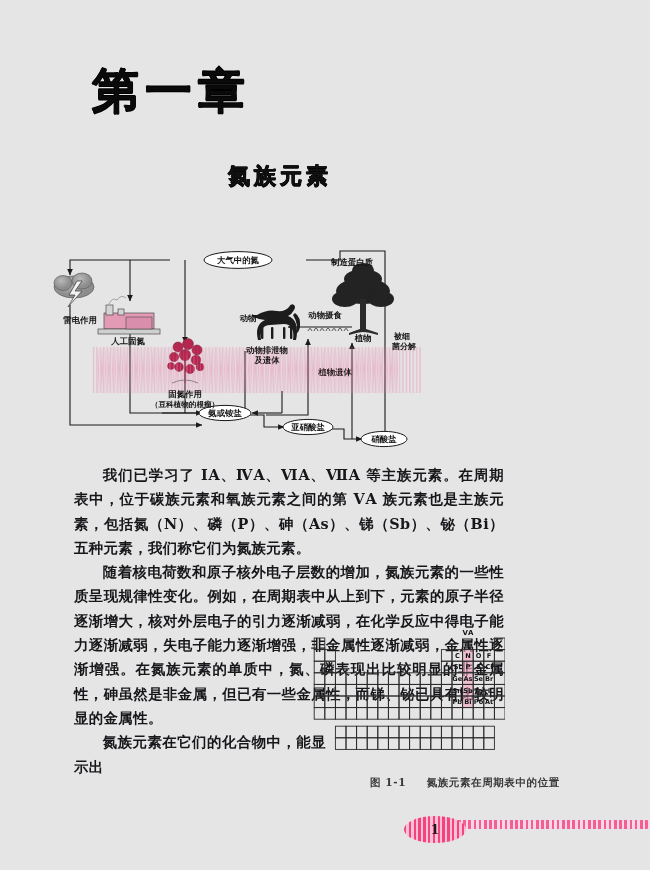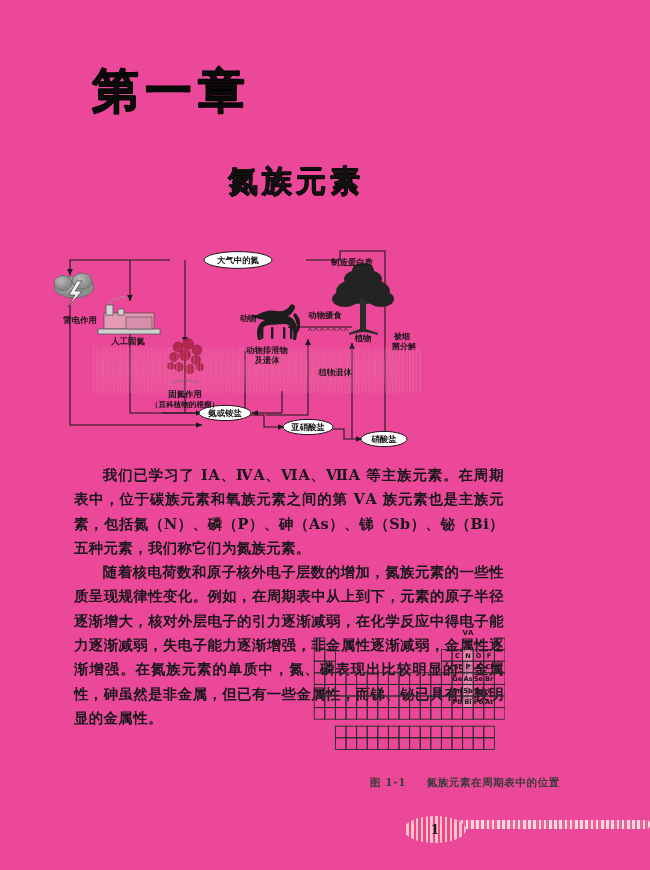--- a/index.html
+++ b/index.html
@@ -12,40 +12,40 @@
     height: 870px;
     position: relative;
     overflow: hidden;
     font-family: "DejaVu Sans", "Liberation Sans", sans-serif;
     color: #111;
   }
 
   .page {
     position: absolute;
     inset: 0;
-    background: #ec4899;
+    background: #e5e5e5;
   }
 
   
   .chapter-title {
     position: absolute;
     left: 92px;
     top: 60px;
     font-size: 47px;
     font-weight: 900;
     letter-spacing: 6px;
     color: #0a0a0a;
     font-family: "DejaVu Sans", "Liberation Sans", sans-serif;
     text-shadow: 0.6px 0 0 #000, -0.6px 0 0 #000, 0 0.6px 0 #000, 0 -0.6px 0 #000;
   }
   .chapter-subtitle {
     position: absolute;
     left: 228px;
     top: 161px;
-    font-size: 30px;
+    font-size: 22px;
     font-weight: 900;
     letter-spacing: 4px;
     color: #111;
     text-shadow: 0.5px 0 0 #000, -0.5px 0 0 #000, 0 0.5px 0 #000, 0 -0.5px 0 #000;
   }
 
   
   .cycle-figure {
     position: absolute;
     left: 52px;
@@ -300,20 +300,21 @@
         <text x="350" y="96" font-size="8">被细</text>
         <text x="352" y="106" font-size="8">菌分解</text>
       </g>
     </svg>
   </div>
   <div class="pinkwash"></div>
 
   <div class="body-col">
     <p>我们已学习了 ⅠA、ⅣA、ⅥA、ⅦA 等主族元素。在周期表中，位于碳族元素和氧族元素之间的第 ⅤA 族元素也是主族元素，包括氮（N）、磷（P）、砷（As）、锑（Sb）、铋（Bi）五种元素，我们称它们为氮族元素。</p>
     <p>随着核电荷数和原子核外电子层数的增加，氮族元素的一些性质呈现规律性变化。例如，在周期表中从上到下，元素的原子半径逐渐增大，核对外层电子的引力逐渐减弱，在化学反应中得电子能力逐渐减弱，失电子能力逐渐增强，非金属性逐渐减弱，金属性逐渐增强。在氮族元素的单质中，氮、磷表现出比较明显的非金属性，砷虽然是非金属，但已有一些金属性，而锑、铋已具有比较明显的金属性。</p>
+    <p class="narrow">氮族元素在它们的化合物中，能显示出</p>
   </div>
 
   <div class="ptable-fig">
     <svg width="192" height="128" viewBox="0 0 192 128" xmlns="http://www.w3.org/2000/svg">
       <rect id="hl" x="149.6" y="23.6" width="10.6" height="58" fill="#f0a7c4" opacity="0.62"></rect>
         <g id="grid" stroke="#2a2a2a" stroke-width="0.9" fill="none">
           <rect x="1.2" y="12" width="10.6" height="11.6"></rect>
           <rect x="181.39999999999998" y="12" width="10.6" height="11.6"></rect>
           <rect x="1.2" y="23.6" width="10.6" height="11.6"></rect>
           <rect x="11.799999999999999" y="23.6" width="10.6" height="11.6"></rect>

